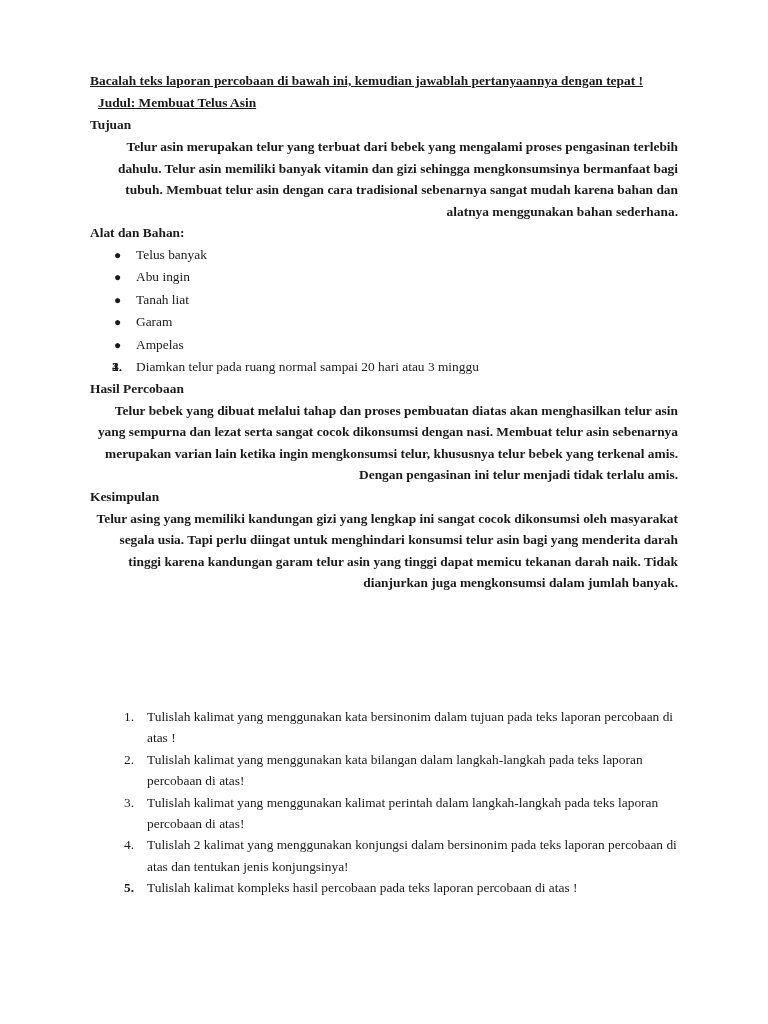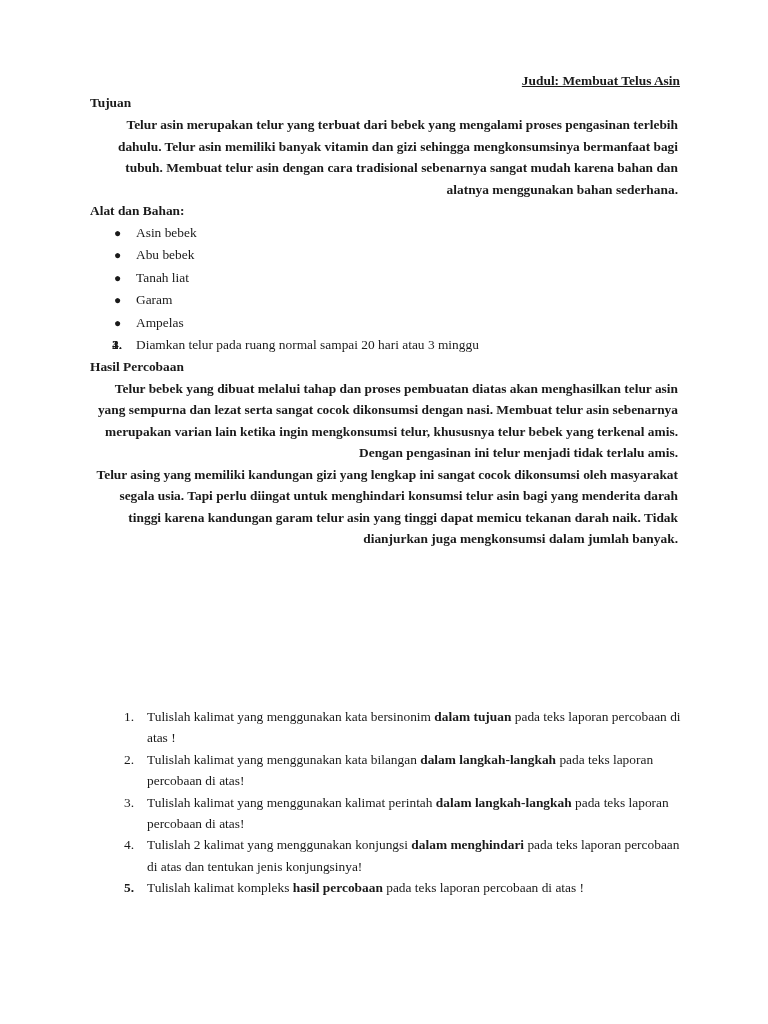--- a/index.html
+++ b/index.html
@@ -25,21 +25,21 @@
     .intro {
       font-weight: bold;
       text-decoration: underline;
       white-space: normal;
       width: 585px;
       line-height: 22px;
     }
     .title {
       font-weight: bold;
       text-decoration: underline;
-      text-align: right;
+      text-align: left;
       line-height: 22px;
       padding-left: 8px;
     }
     .heading {
       font-weight: bold;
       line-height: 22px;
     }
     .para {
       line-height: 21.5px;
       width: 588px;
@@ -96,66 +96,68 @@
     }
     .questions li .qnum {
       position: absolute;
       left: 0;
       top: 0;
     }
     .questions li .qnum.bold {
       font-weight: bold;
     }
     .questions b {
-      font-weight: bold;
+      font-weight: normal;
       text-align: right;
     }
   </style>
 </head>
 <body>
 
 <div class="page">
+  <div class="intro">Bacalah teks laporan percobaan di bawah ini, kemudian jawablah pertanyaannya dengan tepat !</div>
   <div class="title">Judul: Membuat Telus Asin</div>
 
   <div class="heading">Tujuan</div>
   <div class="para">Telur asin merupakan telur yang terbuat dari bebek yang mengalami proses pengasinan terlebih dahulu. Telur asin memiliki banyak vitamin dan gizi sehingga mengkonsumsinya bermanfaat bagi tubuh. Membuat telur asin dengan cara tradisional sebenarnya sangat mudah karena bahan dan alatnya menggunakan bahan sederhana.</div>
 
   <div class="heading">Alat dan Bahan:</div>
   <ul class="bullets">
-    <li><span class="bullet">●</span><span>Asin bebek</span></li>
-    <li><span class="bullet">●</span><span>Abu bebek</span></li>
+    <li><span class="bullet">●</span><span>Telus banyak</span></li>
+    <li><span class="bullet">●</span><span>Abu ingin</span></li>
     <li><span class="bullet">●</span><span>Tanah liat</span></li>
     <li><span class="bullet">●</span><span>Garam</span></li>
     <li><span class="bullet">●</span><span>Ampelas</span></li>
   </ul>
 
   <ol class="steps">
     <li><span class="num">1.</span></li>
     <li><span class="num">2.</span></li>
     <li><span class="num">3.</span></li>
     <li><span class="num">4.</span><span>Diamkan telur pada ruang normal sampai 20 hari atau 3 minggu</span></li>
   </ol>
 
   <div class="heading">Hasil Percobaan</div>
   <div class="para">Telur bebek yang dibuat melalui tahap dan proses pembuatan diatas akan menghasilkan telur asin yang sempurna dan lezat serta sangat cocok dikonsumsi dengan nasi. Membuat telur asin sebenarnya merupakan varian lain ketika ingin mengkonsumsi telur, khususnya telur bebek yang terkenal amis. Dengan pengasinan ini telur menjadi tidak terlalu amis.</div>
 
+  <div class="heading">Kesimpulan</div>
   <div class="para">Telur asing yang memiliki kandungan gizi yang lengkap ini sangat cocok dikonsumsi oleh masyarakat segala usia. Tapi perlu diingat untuk menghindari konsumsi telur asin bagi yang menderita darah tinggi karena kandungan garam telur asin yang tinggi dapat memicu tekanan darah naik. Tidak dianjurkan juga mengkonsumsi dalam jumlah banyak.</div>
 </div>
 
 <div class="questions">
   <ol>
     <li>
       <span class="qnum">1.</span><span>Tulislah  kalimat yang menggunakan kata bersinonim </span><b>dalam tujuan</b><span> pada teks laporan percobaan di atas !</span>
     </li>
     <li>
       <span class="qnum">2.</span><span>Tulislah kalimat yang menggunakan kata bilangan </span><b>dalam langkah-langkah</b><span> pada teks laporan percobaan di atas!</span>
     </li>
     <li>
       <span class="qnum">3.</span><span>Tulislah kalimat yang menggunakan kalimat perintah </span><b>dalam langkah-langkah</b><span> pada teks laporan percobaan di atas!</span>
     </li>
     <li>
-      <span class="qnum">4.</span><span>Tulislah 2 kalimat yang menggunakan konjungsi </span><b>dalam menghindari</b><span> pada teks laporan percobaan di atas dan tentukan jenis konjungsinya!</span>
+      <span class="qnum">4.</span><span>Tulislah 2 kalimat yang menggunakan konjungsi </span><b>dalam bersinonim</b><span> pada teks laporan percobaan di atas dan tentukan jenis konjungsinya!</span>
     </li>
     <li>
       <span class="qnum bold">5.</span><span>Tulislah kalimat kompleks </span><b>hasil percobaan</b><span>  pada teks laporan percobaan di atas !</span>
     </li>
   </ol>
 </div>
 
 </body></html>

